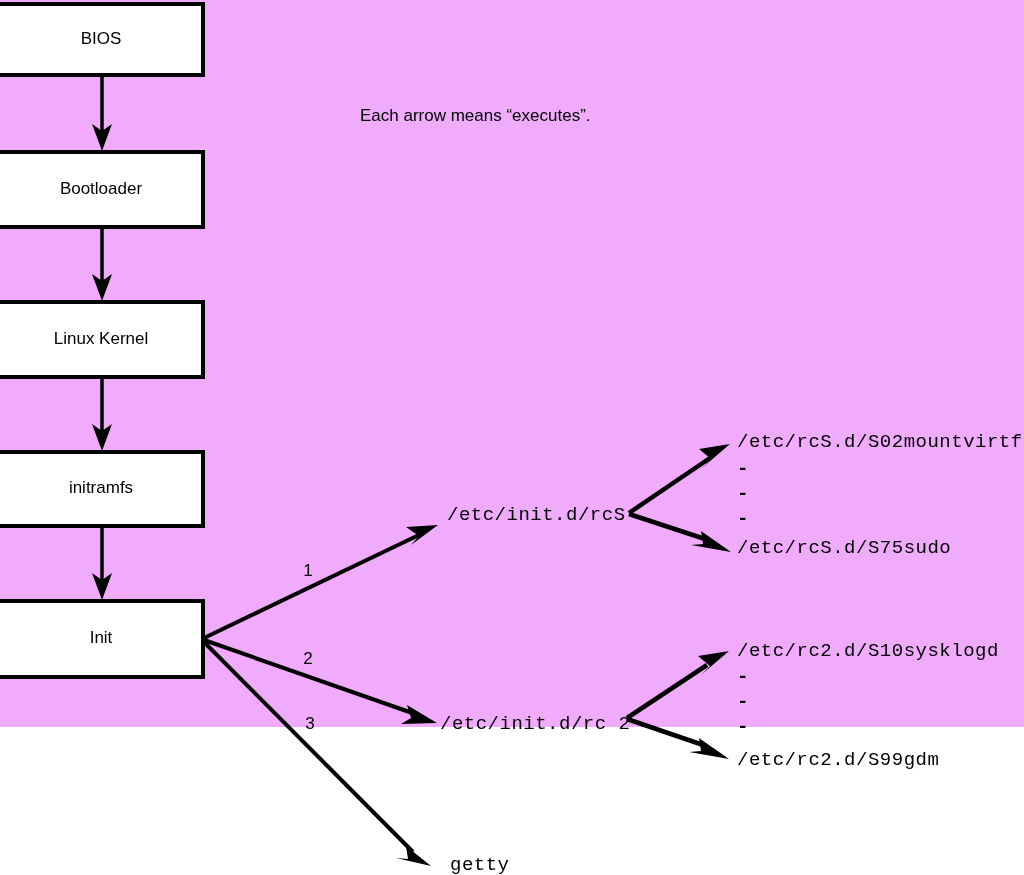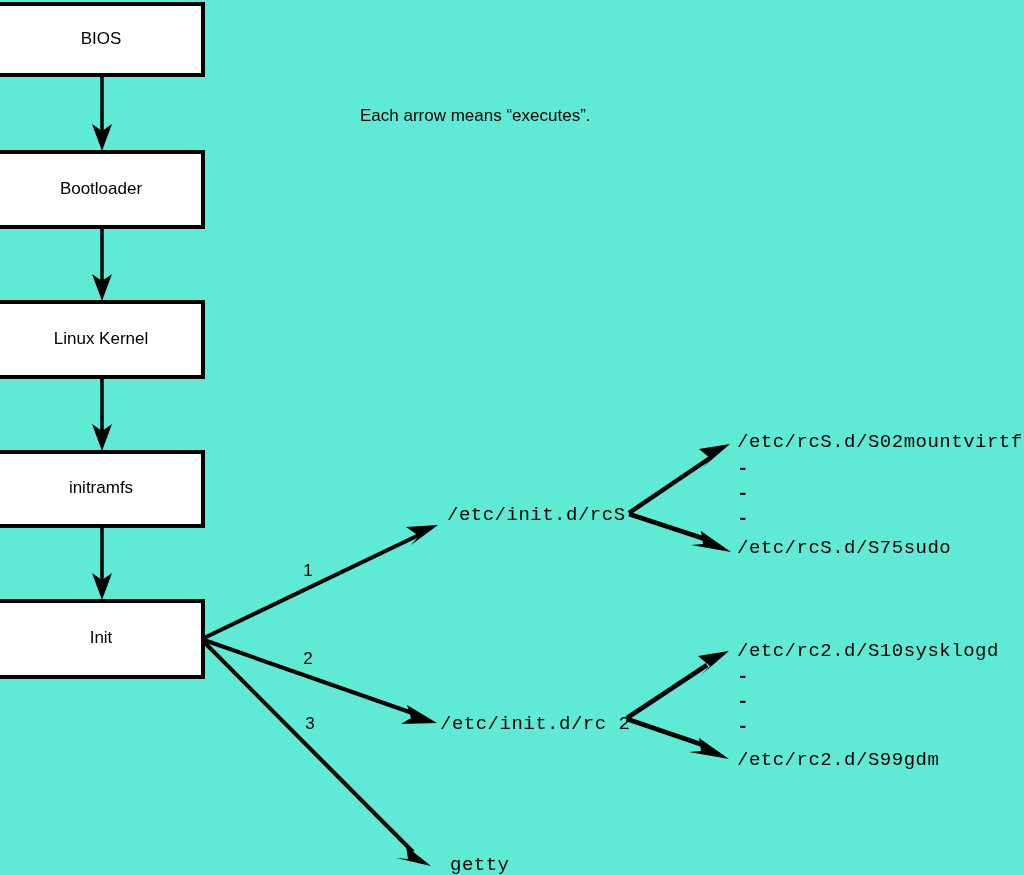--- a/index.html
+++ b/index.html
@@ -9,22 +9,22 @@
   }
   body {
     width: 1024px;
     height: 875px;
     overflow: hidden;
     font-family: "Liberation Sans", sans-serif;
   }
   #diagram-root {
     position: relative;
     width: 1024px;
-    height: 875px;
-    background: #5eead4;
+    height: 727px;
+    background: #f0abfc;
   }
   svg#boot-diagram {
     display: block;
     width: 1024px;
     height: 875px;
   }
   .node-box {
     fill: #ffffff;
     stroke: #000000;
     stroke-width: 4;

